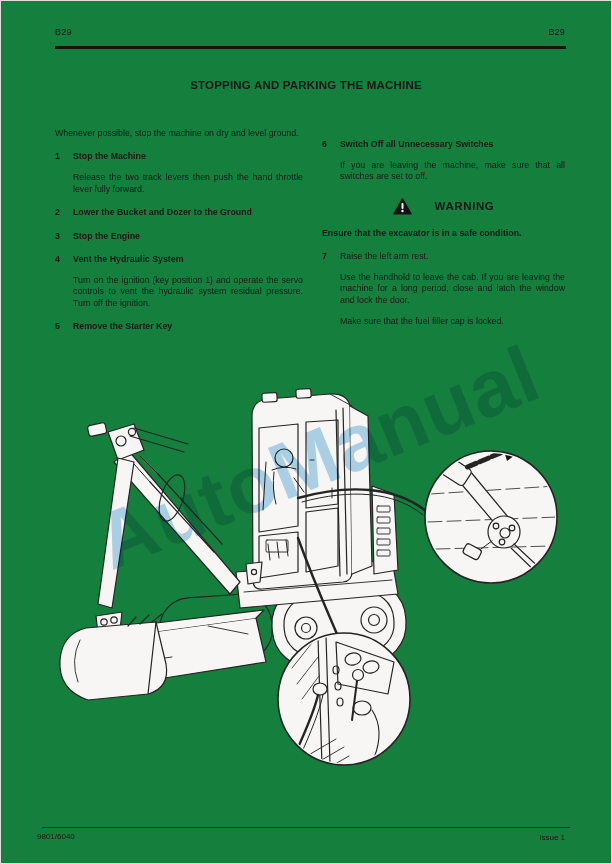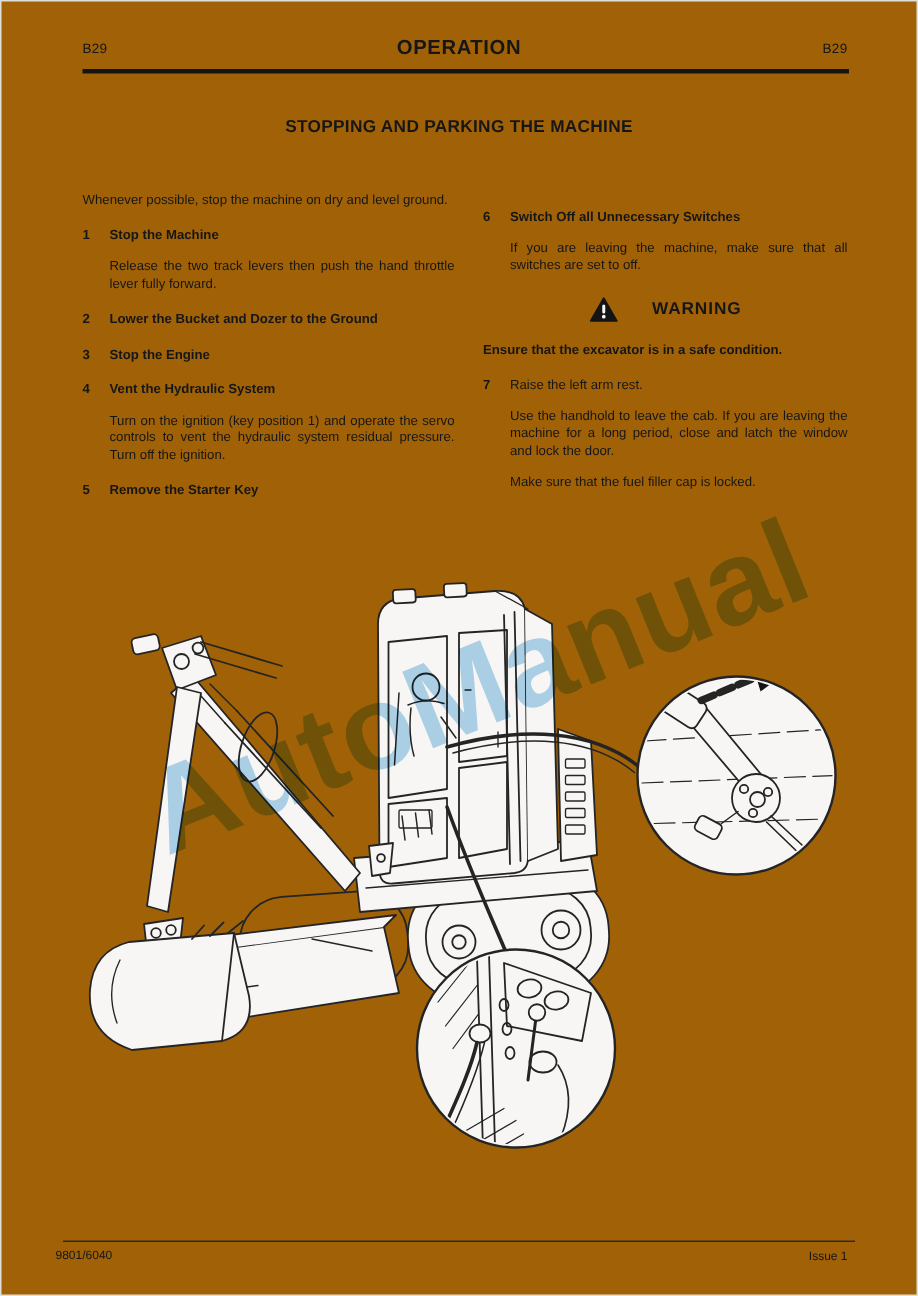--- a/index.html
+++ b/index.html
@@ -1,18 +1,18 @@
 <!DOCTYPE html>
 <html><head>
 <meta charset="utf-8">
 <style>
   html,body{margin:0;padding:0;background:#e8e8e6;}
   .page{
     position:relative;width:612px;height:864px;margin:0 auto;
-    background:#a16207;color:#161616;overflow:hidden;
+    background:#15803d;color:#161616;overflow:hidden;
     font-family:"Liberation Sans", sans-serif;
     box-shadow:inset 0 0 0 1px #dededa;
   }
   
   .hdr-code{position:absolute;top:27px;font-size:9px;letter-spacing:.2px;}
   .hdr-code.left{left:55px;}
   .hdr-code.right{right:47px;}
   .hdr-title{position:absolute;left:0;right:0;top:24px;text-align:center;
     font-size:13.5px;font-weight:bold;letter-spacing:.4px;}
   .hdr-rule{position:absolute;left:55px;right:46px;top:46px;height:2.6px;background:#141414;}
@@ -44,21 +44,20 @@
   .ftr-rule{position:absolute;left:42px;right:42px;top:827px;height:1.2px;background:#2a2a2a;}
   .ftr-left{position:absolute;left:37px;top:832px;font-size:8px;}
   .ftr-right{position:absolute;right:47px;top:833px;font-size:8px;}
 </style>
 </head>
 <body>
 
 <div class="page">
 
   <div class="hdr-code left">B29</div>
-  <div class="hdr-title">OPERATION</div>
   <div class="hdr-code right">B29</div>
   <div class="hdr-rule"></div>
 
   <div class="sec-title">STOPPING AND PARKING THE MACHINE</div>
 
   <div class="col col-left">
     <div class="intro">Whenever possible, stop the machine on dry and level ground.</div>
 
     <div class="step">
       <span class="step-num">1</span>

